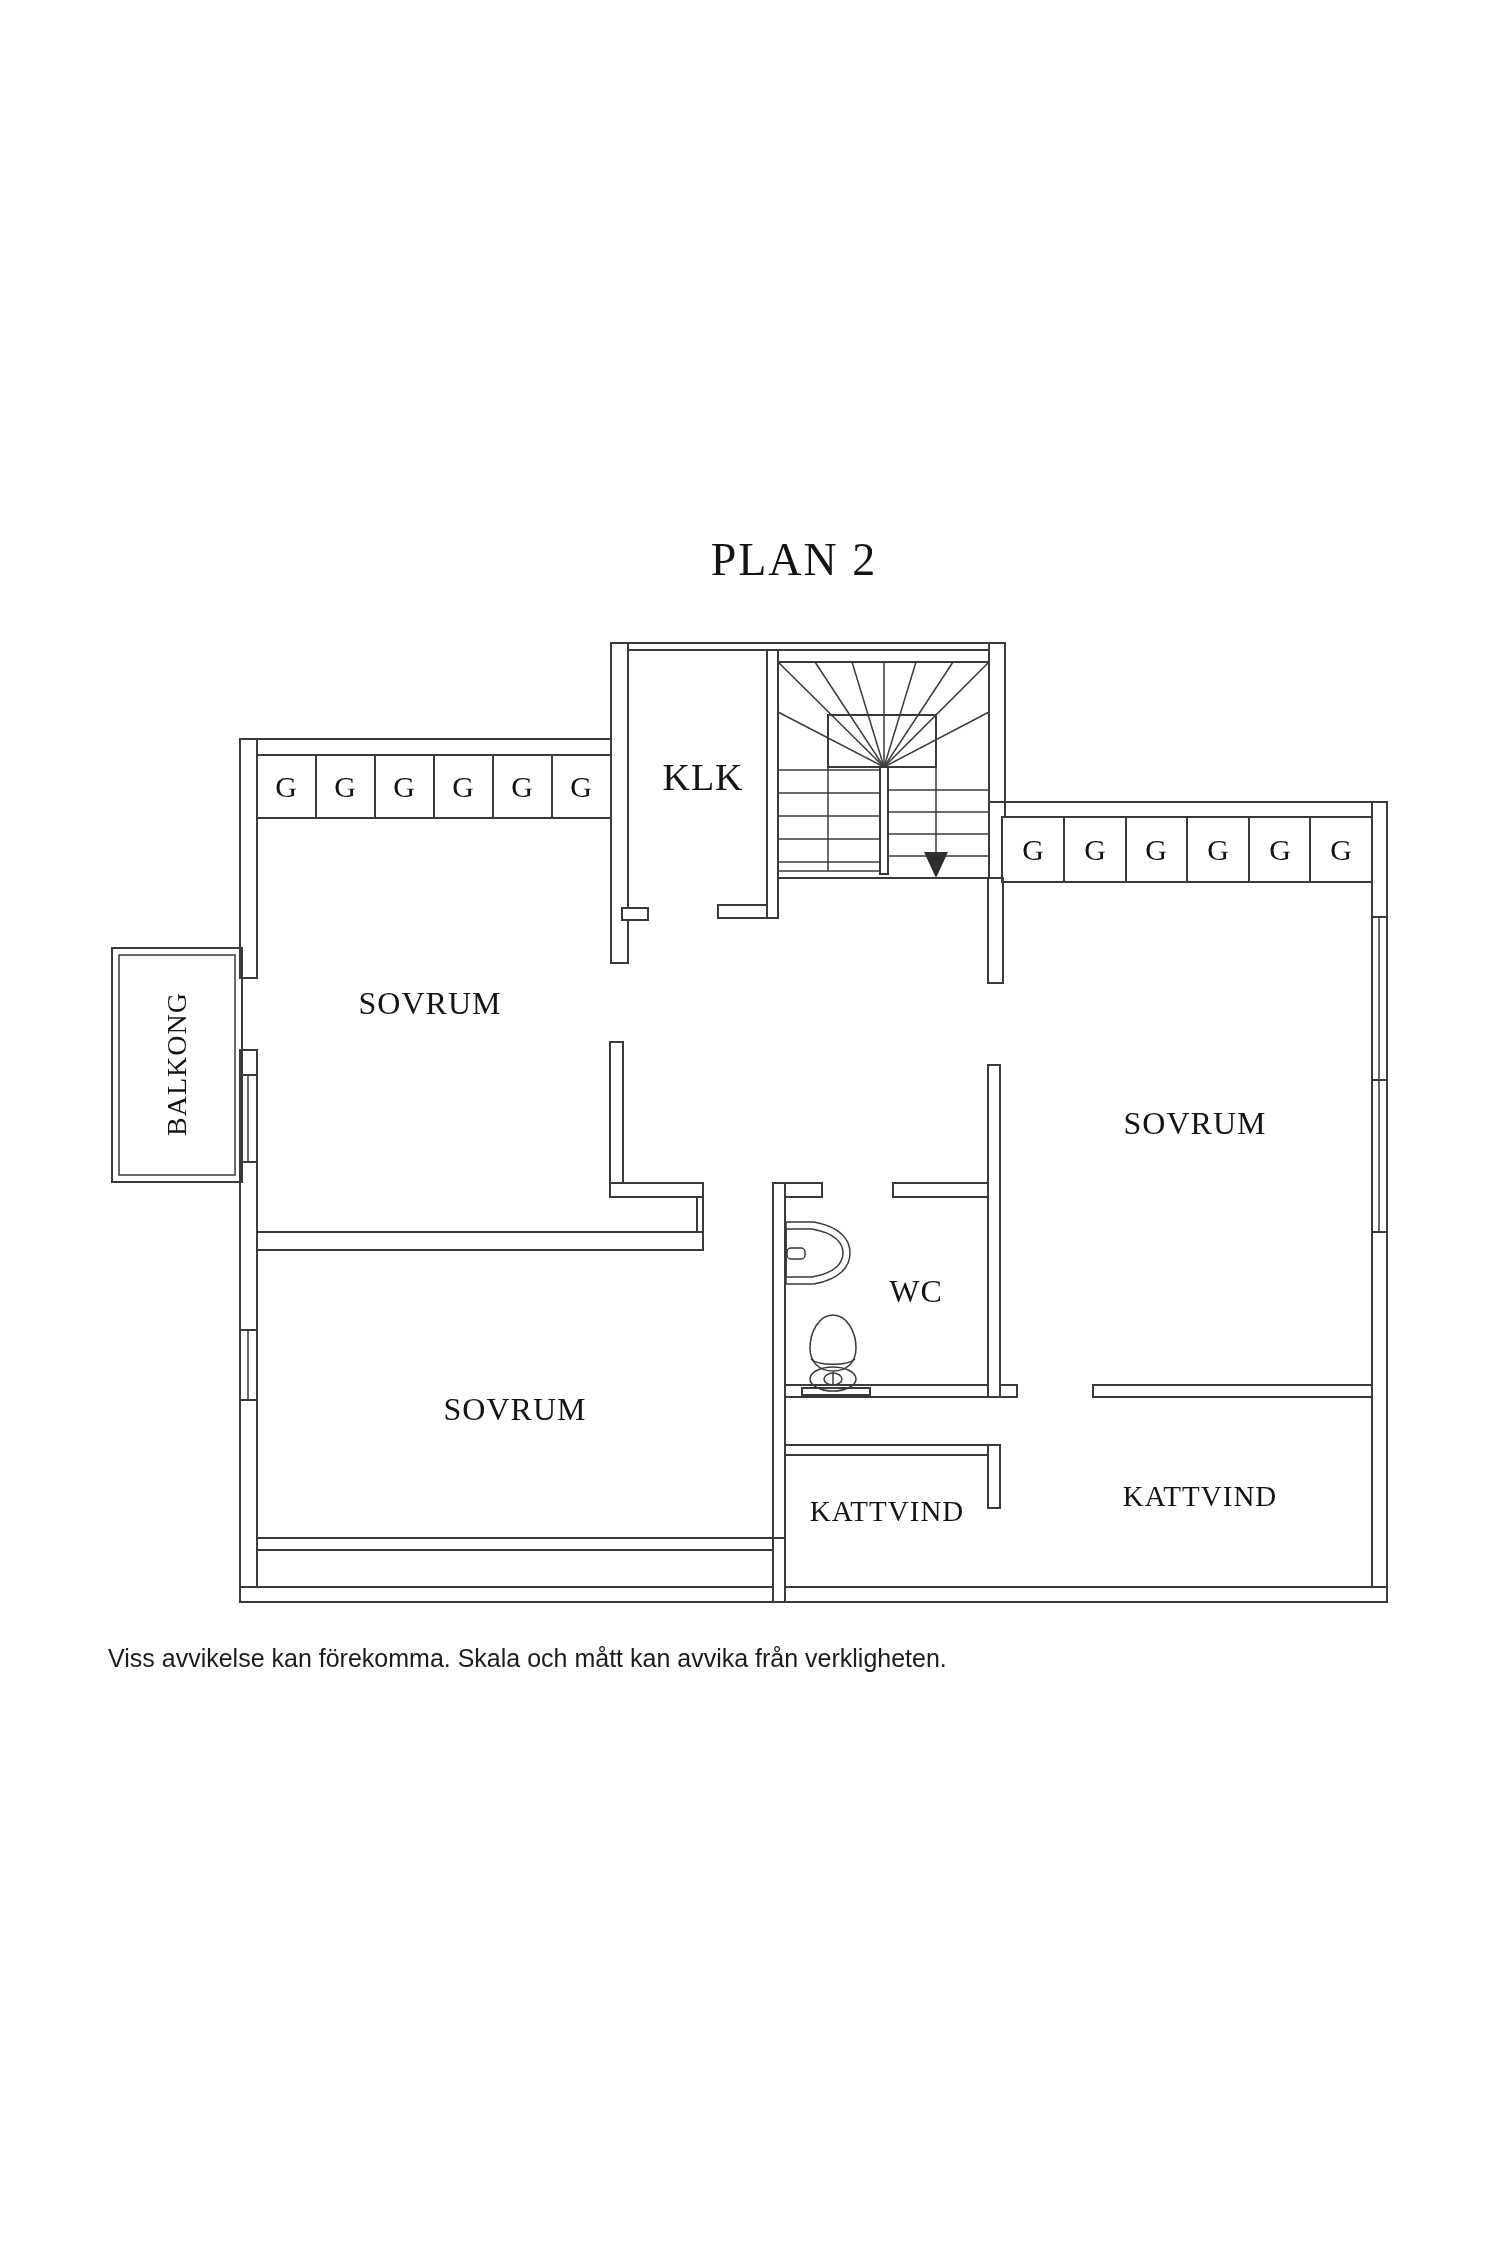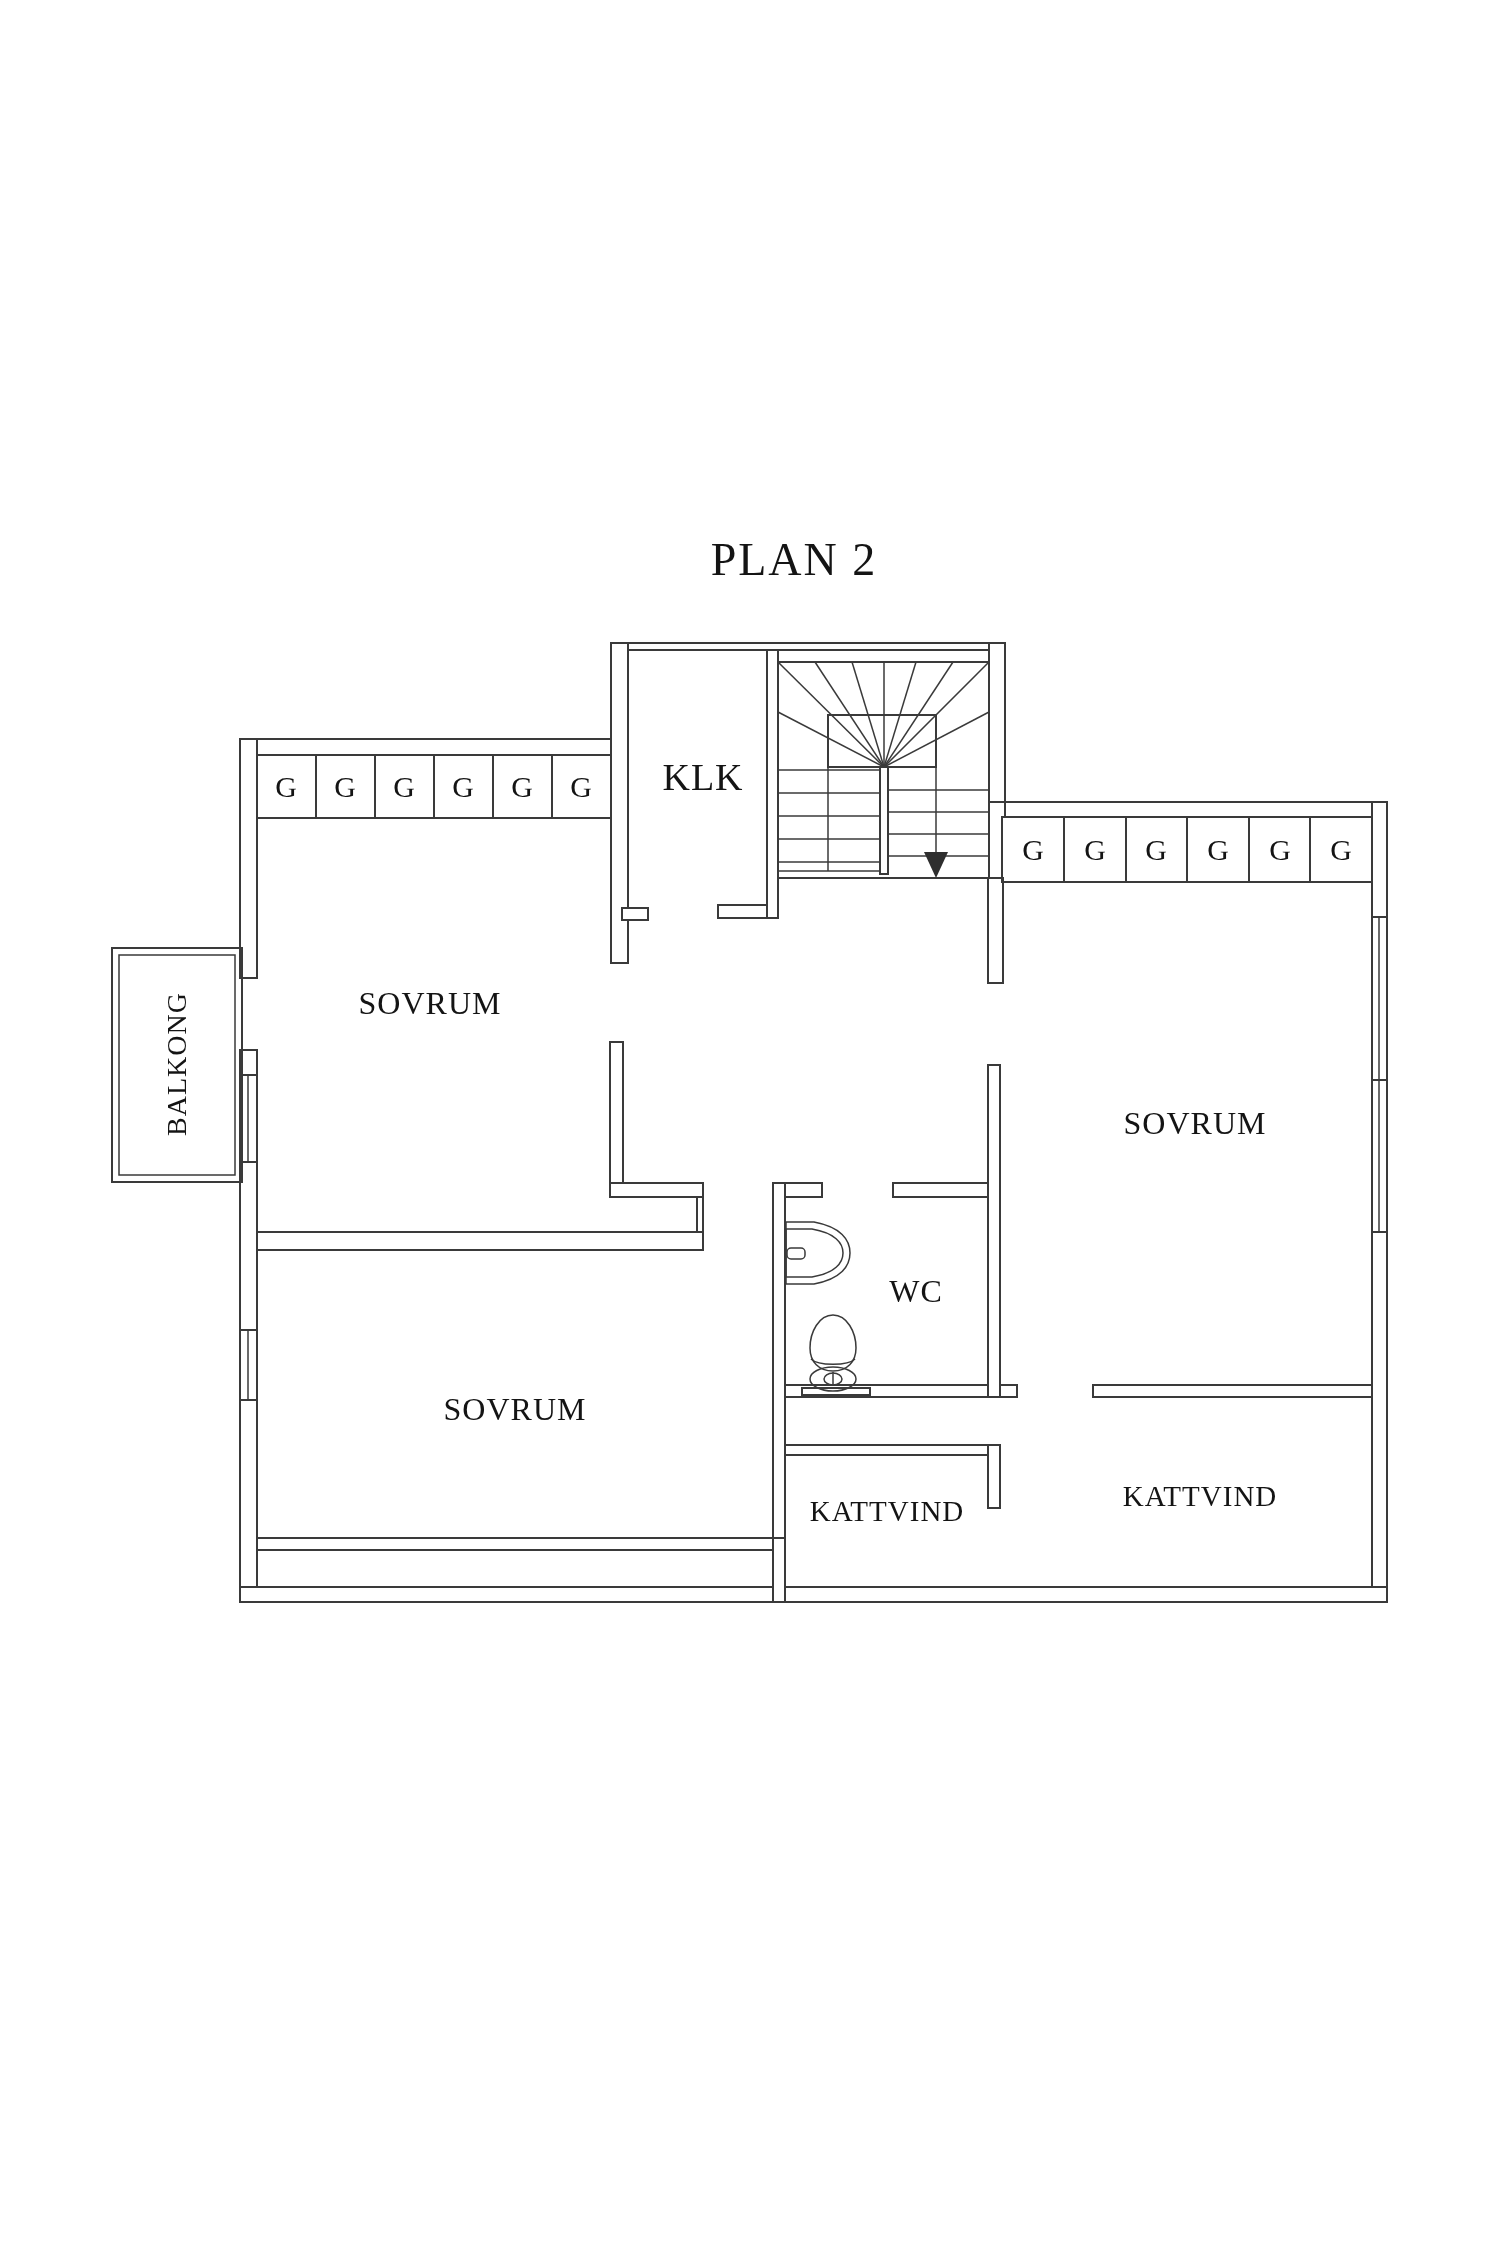--- a/index.html
+++ b/index.html
@@ -168,13 +168,14 @@
   <div class="lbl lbl-g" style="left:522px;top:787px;">G</div>
   <div class="lbl lbl-g" style="left:581px;top:787px;">G</div>
 
   <div class="lbl lbl-g" style="left:1033px;top:850px;">G</div>
   <div class="lbl lbl-g" style="left:1095px;top:850px;">G</div>
   <div class="lbl lbl-g" style="left:1156px;top:850px;">G</div>
   <div class="lbl lbl-g" style="left:1218px;top:850px;">G</div>
   <div class="lbl lbl-g" style="left:1280px;top:850px;">G</div>
   <div class="lbl lbl-g" style="left:1341px;top:850px;">G</div>
 
+  <div class="disclaimer">Viss avvikelse kan förekomma. Skala och mått kan avvika från verkligheten.</div>
 </div>
 
 </body></html>

